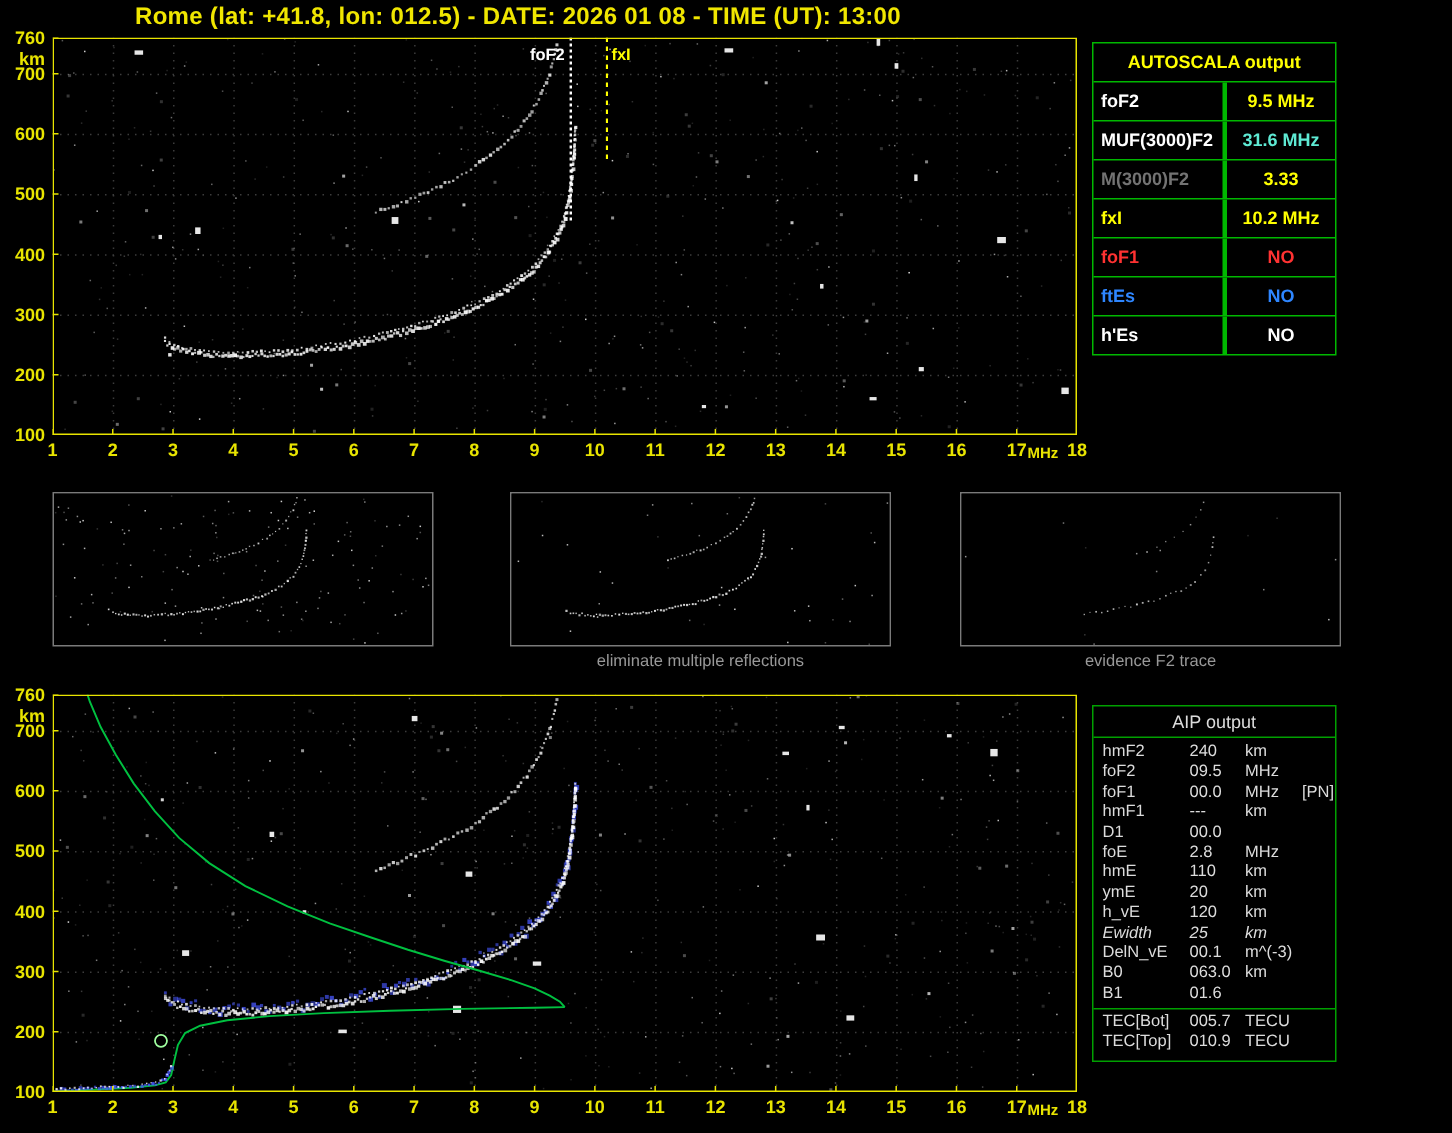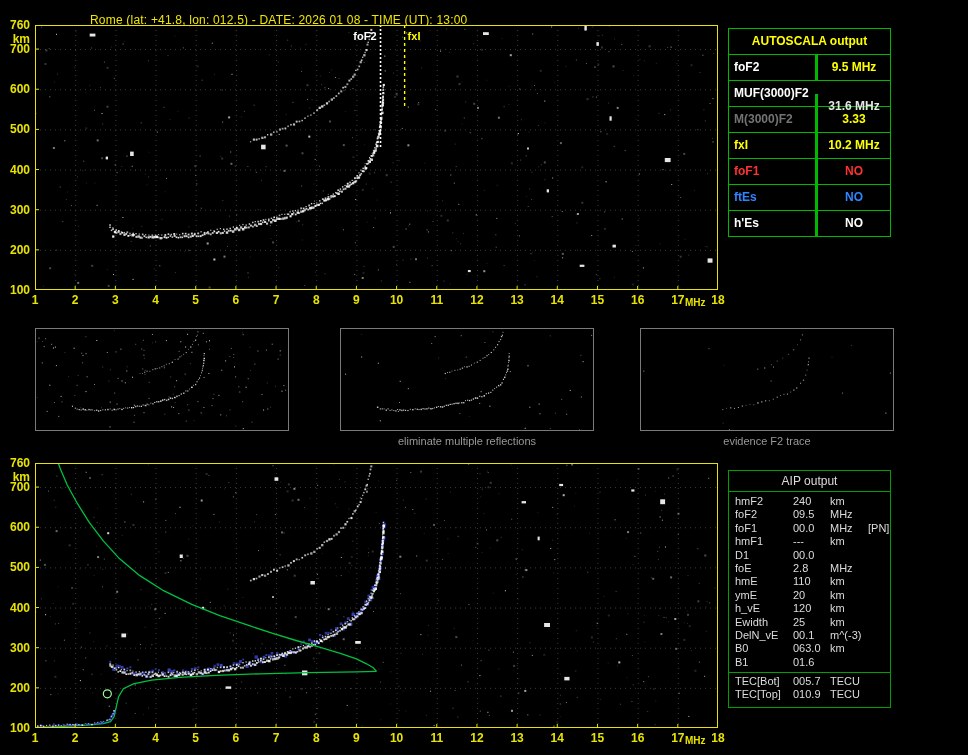--- a/index.html
+++ b/index.html
@@ -1,19 +1,19 @@
 <!DOCTYPE html>
 <html><head>
 <meta charset="utf-8">
 <style>
 *{margin:0;padding:0;box-sizing:border-box}
 html,body{background:#000}
 body{font-family:"Liberation Sans",sans-serif}
 .screen{position:relative;width:968px;height:755px;background:#000;overflow:hidden}
-.title{position:absolute;left:90px;top:13px;font-size:12px;font-weight:normal;color:#f0e600;letter-spacing:.2px}
+.title{position:absolute;left:90px;top:3px;font-size:16px;font-weight:bold;color:#f0e600;letter-spacing:.2px}
 .plotwrap{position:absolute;width:683px;height:265px}
 #plot-top{left:35px;top:25px}
 #plot-bottom{left:35px;top:463px}
 .ax{position:absolute;font-size:12px;font-weight:bold;color:#e8e400;line-height:14px}
 .ax-small{font-size:10px}
 .as-table{position:absolute;left:728px;top:28px;width:163px;background:#000;border:1px solid #00b800}
 .as-title{height:25px;line-height:25px;text-align:center;font-size:12px;font-weight:bold;color:#ffff00}
 .as-row{display:flex;height:26px;line-height:25px;font-size:12px;font-weight:bold;border-top:1px solid #00b800}
 .as-label{width:86px;padding-left:5px}
 .as-value{flex:1;text-align:center;border-left:3px solid #7f1d1d}
@@ -1934,21 +1934,21 @@
 
   <div class="as-table" style="border-color: rgb(0, 184, 0);">
     <div class="as-title">AUTOSCALA output</div>
     <div id="as-rows">
         <div class="as-row" style="border-top-color: rgb(0, 184, 0);">
           <div class="as-label" style="color: rgb(255, 255, 255);">foF2</div>
           <div class="as-value" style="color: rgb(255, 255, 0); border-left-color: rgb(0, 184, 0);">9.5 MHz</div>
         </div>
         <div class="as-row" style="border-top-color: rgb(0, 184, 0);">
           <div class="as-label" style="color: rgb(255, 255, 255);">MUF(3000)F2</div>
-          <div class="as-value" style="color: #e5e5e5; border-left-color: rgb(0, 184, 0); margin-top: 13px;">31.6 MHz</div>
+          <div class="as-value" style="color: #5eead4; border-left-color: rgb(0, 184, 0);">31.6 MHz</div>
         </div>
         <div class="as-row" style="border-top-color: rgb(0, 184, 0);">
           <div class="as-label" style="color: #737373;">M(3000)F2</div>
           <div class="as-value" style="color: rgb(255, 255, 0); border-left-color: rgb(0, 184, 0);">3.33</div>
         </div>
         <div class="as-row" style="border-top-color: rgb(0, 184, 0);">
           <div class="as-label" style="color: rgb(255, 255, 0);">fxI</div>
           <div class="as-value" style="color: rgb(255, 255, 0); border-left-color: rgb(0, 184, 0);">10.2 MHz</div>
         </div>
         <div class="as-row" style="border-top-color: rgb(0, 184, 0);">
@@ -2488,21 +2488,21 @@
           <span class="aip-val">20</span>
           <span class="aip-unit">km</span>
           <span class="aip-note"></span>
         </div>
         <div class="aip-row" style="color: rgb(220, 220, 220);">
           <span class="aip-name">h_vE</span>
           <span class="aip-val">120</span>
           <span class="aip-unit">km</span>
           <span class="aip-note"></span>
         </div>
-        <div class="aip-row" style="color: rgb(220, 220, 220);">
+        <div class="aip-row" style="color: rgb(220, 220, 220); font-style: italic;">
           <span class="aip-name">Ewidth</span>
           <span class="aip-val">25</span>
           <span class="aip-unit">km</span>
           <span class="aip-note"></span>
         </div>
         <div class="aip-row" style="color: rgb(220, 220, 220);">
           <span class="aip-name">DelN_vE</span>
           <span class="aip-val">00.1</span>
           <span class="aip-unit">m^(-3)</span>
           <span class="aip-note"></span>

